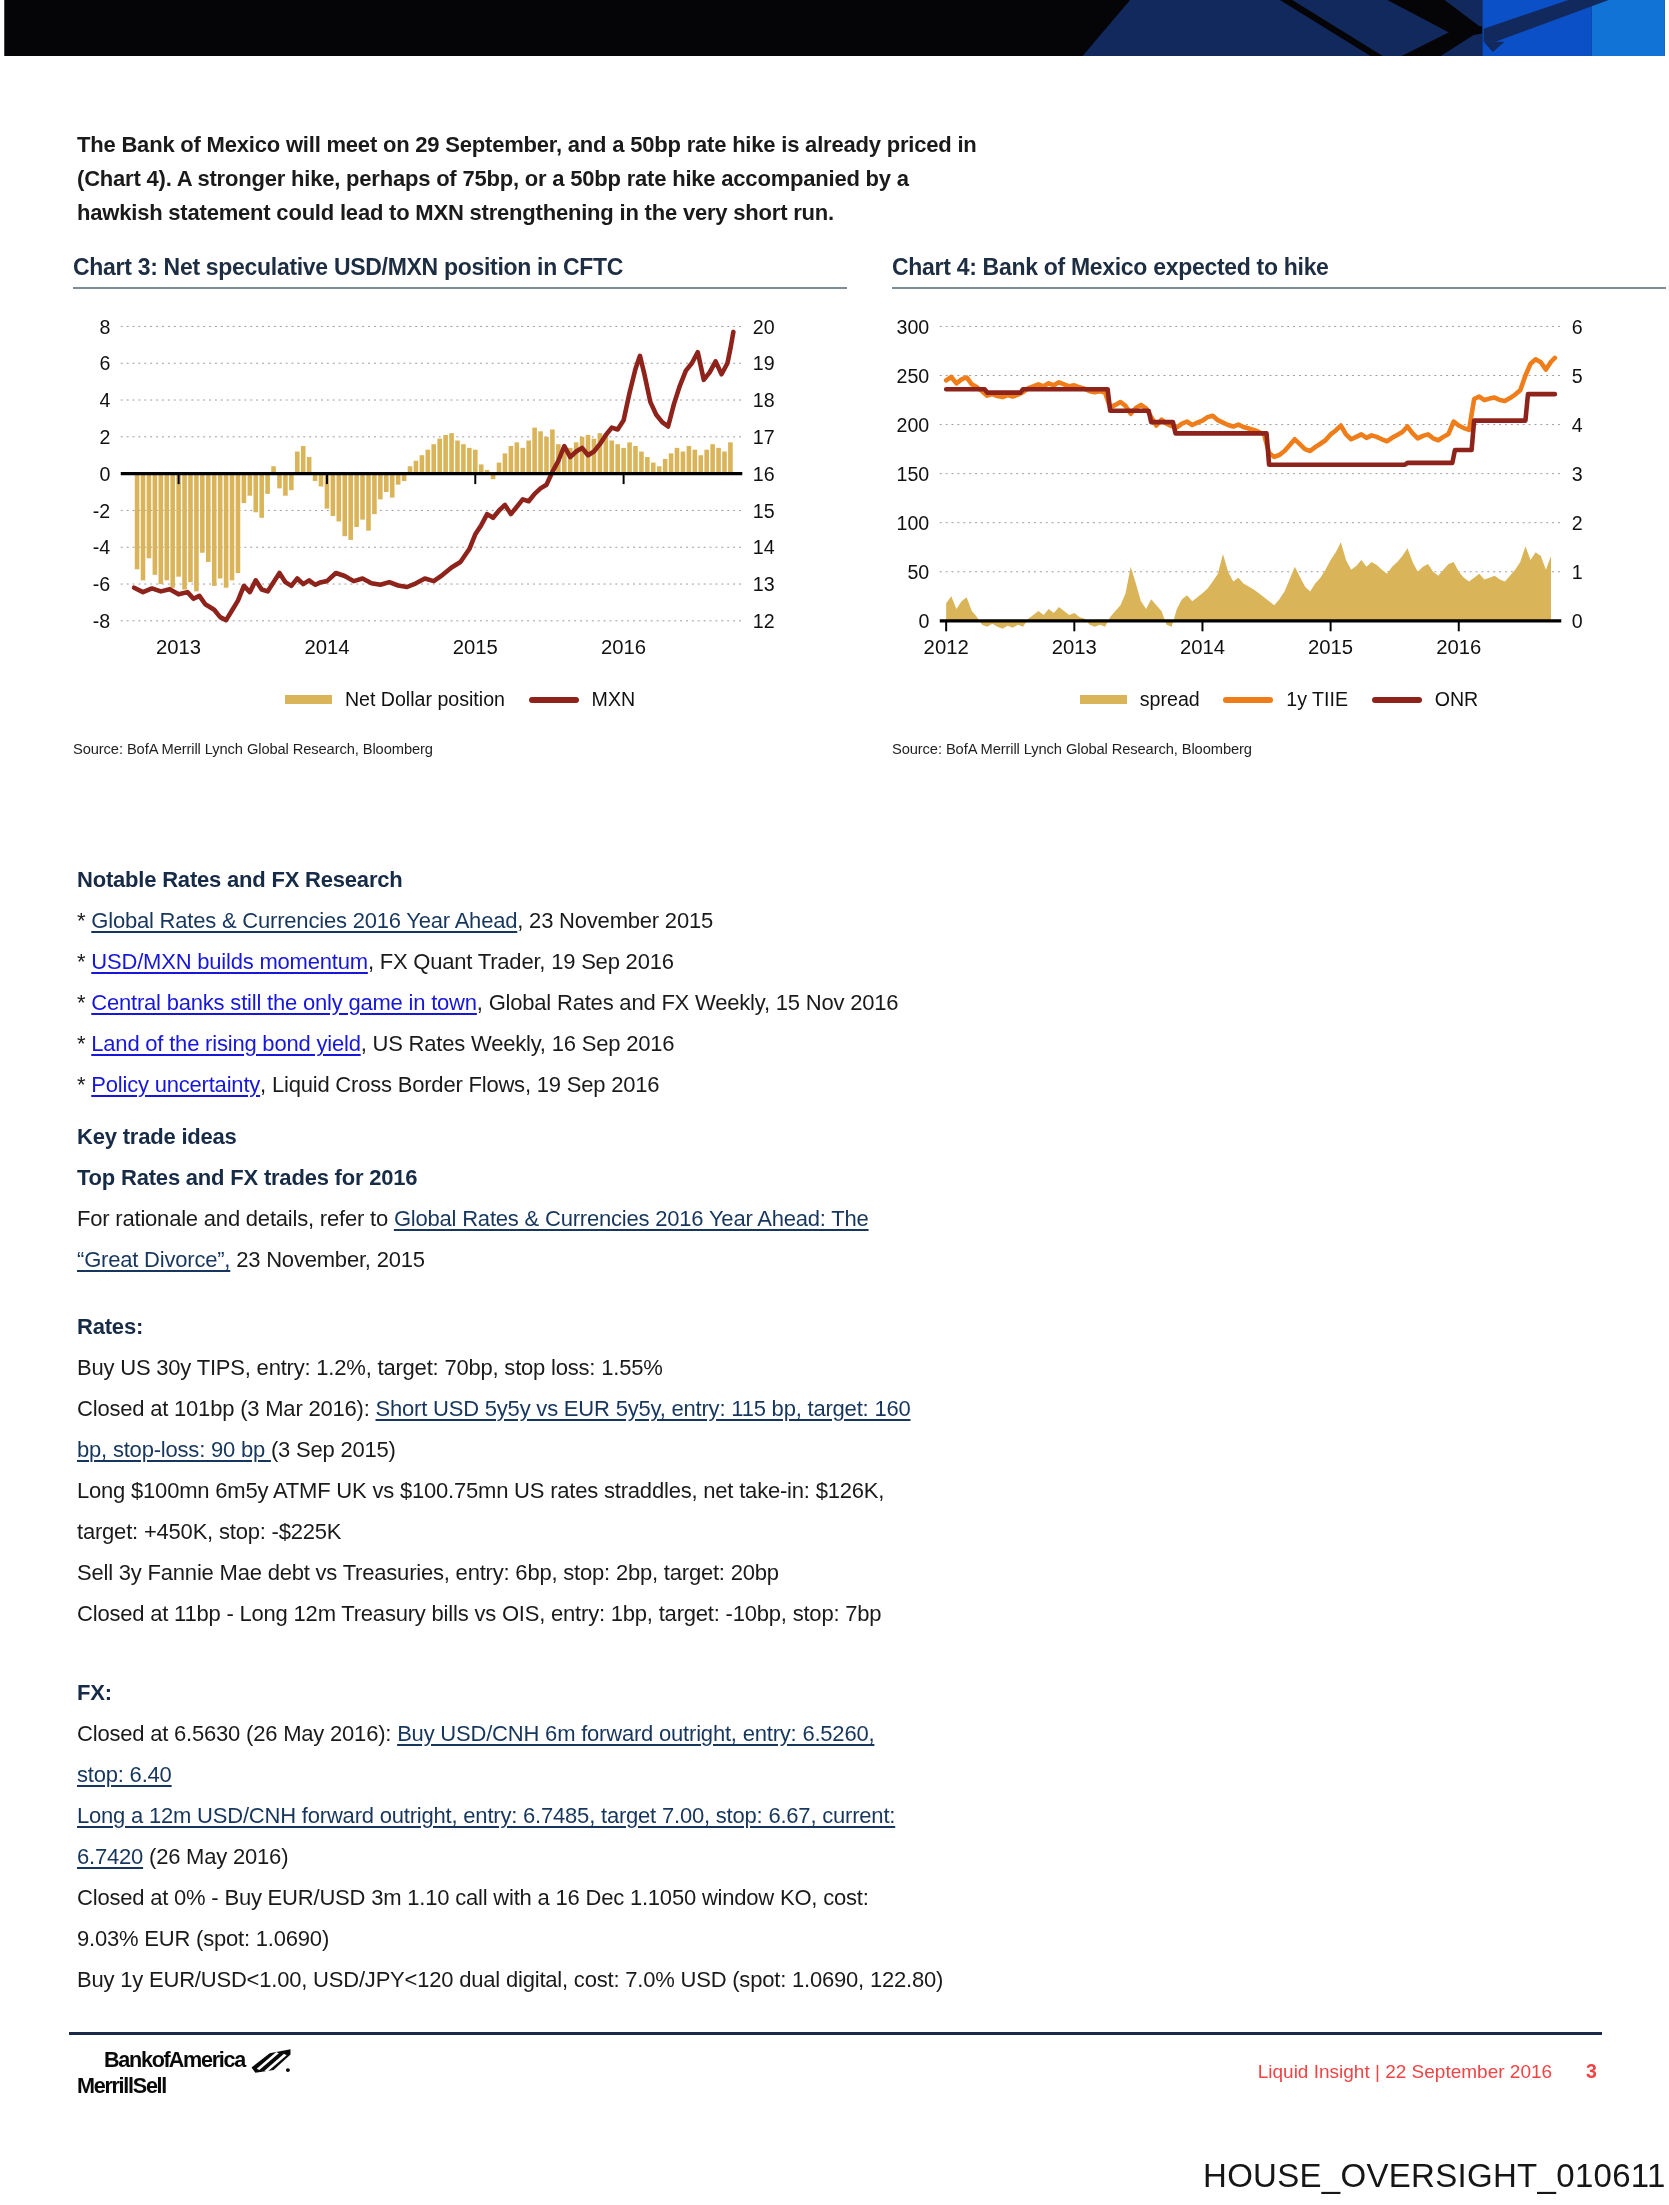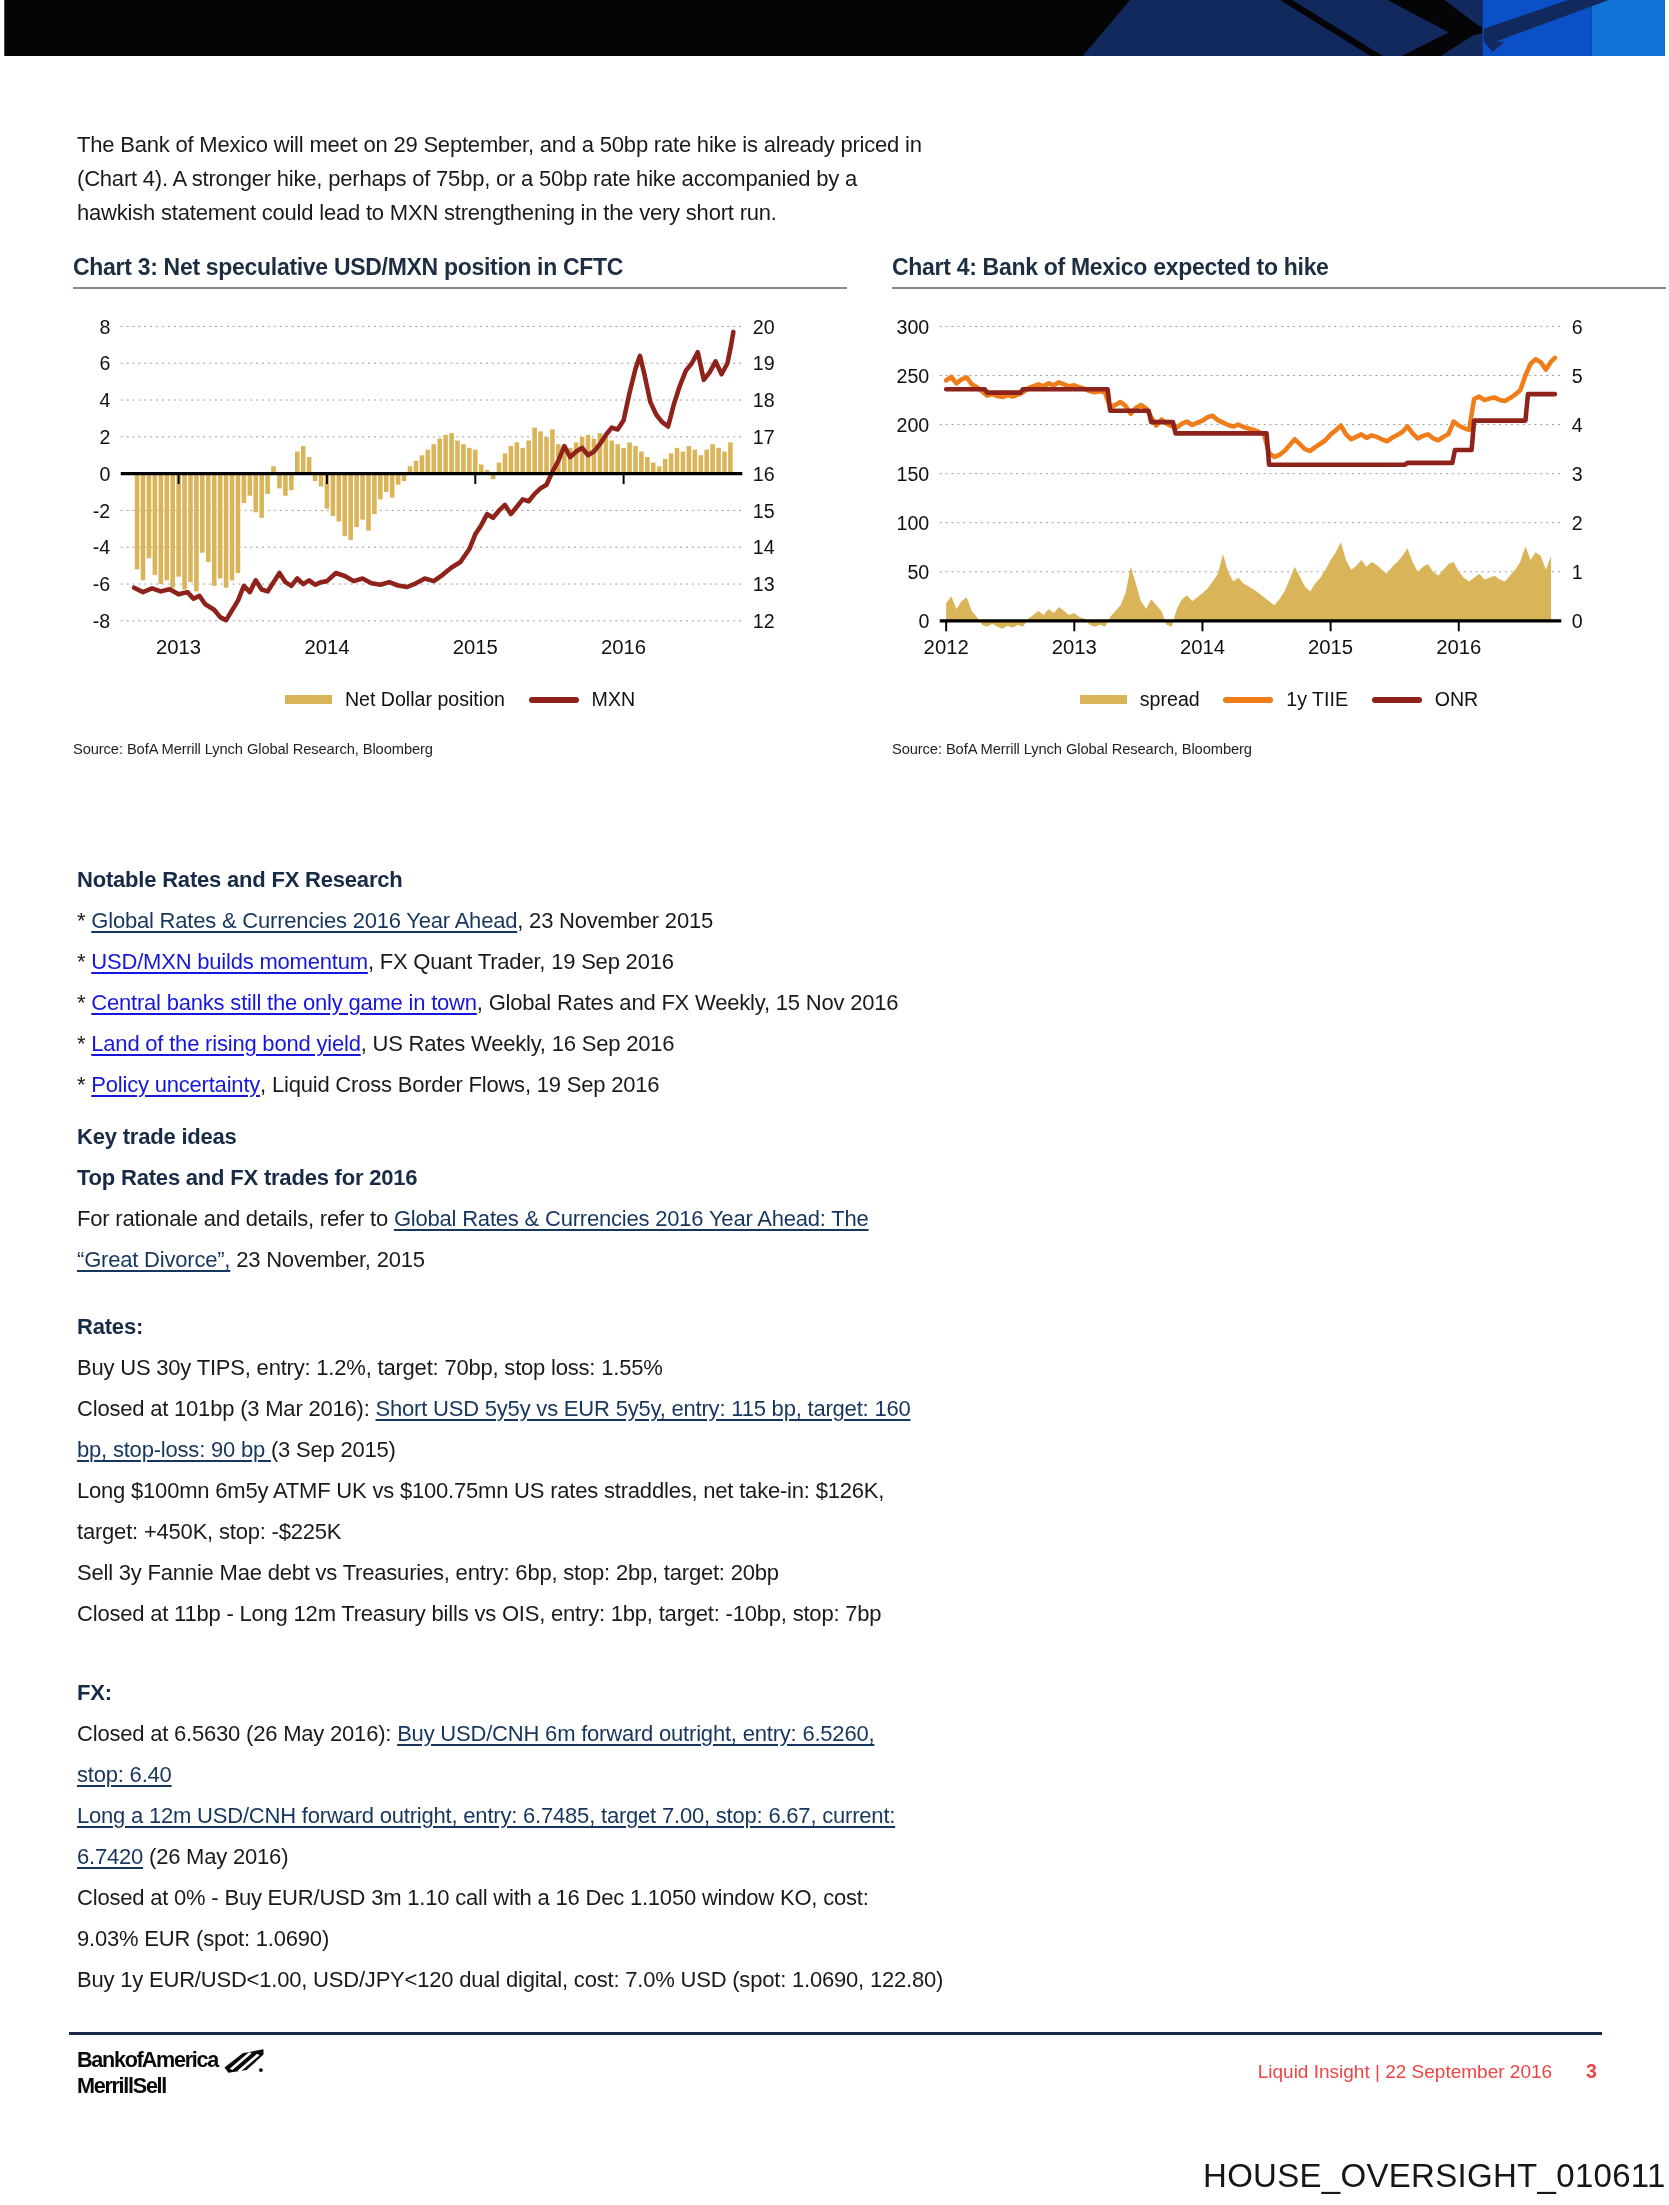--- a/index.html
+++ b/index.html
@@ -5,40 +5,40 @@
   html,body{margin:0;padding:0;}
   body{
     width:1669px;height:2205px;position:relative;background:#ffffff;
     font-family:"Liberation Sans",sans-serif;color:#1a1a1a;overflow:hidden;
   }
   .abs{position:absolute;}
   
   .topbar{position:absolute;top:0;left:0;width:1669px;height:56px;}
   
   .tline{height:41px;display:flex;align-items:center;white-space:pre;font-size:22px;letter-spacing:-0.2px;}
-  .intro .tline{height:34px;}
+  .intro .tline{height:34px;font-weight:bold;}
   .tline.h{font-weight:bold;color:var(--navy);}
   .tline.hi{font-weight:bold;color:var(--navy);}
   .lnk{text-decoration:underline;text-decoration-thickness:1.6px;text-underline-offset:3.3px;}
   .lnk.blue{color:var(--link_blue);}
   .lnk.dark{color:var(--link_dark);}
   
   .chart-col{position:absolute;top:254px;width:774px;}
   .chart-title{font-size:23px;font-weight:bold;color:var(--chart_title);letter-spacing:-0.3px;}
   .title-rule{height:2px;background:var(--rule_gray);margin-top:5.9px;}
   .chart-svg-host{margin-top:0;}
   .chart-legend{display:flex;justify-content:center;align-items:center;gap:23.6px;margin-top:14.4px;font-size:19.6px;color:#111;}
   .legend-item{display:flex;align-items:center;gap:13px;}
   .sw-bar{width:47px;height:9.2px;}
   .sw-line{width:50px;height:5.9px;border-radius:3.3px;}
   .source{margin-top:30px;font-size:14.7px;color:#1f1f1f;letter-spacing:-0.1px;}
   
   .footer-rule{position:absolute;top:2032px;left:69px;width:1533px;height:3.3px;background:var(--footer_rule);}
   .logo{position:absolute;left:77px;top:2048px;color:#0a0a0a;}
-  .logo-row{display:flex;align-items:flex-start;gap:5.2px;}
+  .logo-row{display:flex;align-items:flex-start;gap:5.2px;margin-left:27px;}
   .logo-text{font-size:21.6px;font-weight:bold;letter-spacing:-1.3px;word-spacing:-4.6px;line-height:23px;}
   .footer-right{position:absolute;top:2060px;right:72px;display:flex;align-items:baseline;font-size:19px;color:#ef4444;}
   .page-num{margin-left:34px;font-weight:bold;font-size:19.6px;}
   .house{position:absolute;top:2157px;right:3.3px;font-size:33px;color:#161616;letter-spacing:0.3px;}
 </style>
 </head>
 <body>
 
 <div class="topbar">
   <svg width="1669" height="56" viewBox="0 0 2550 86">

